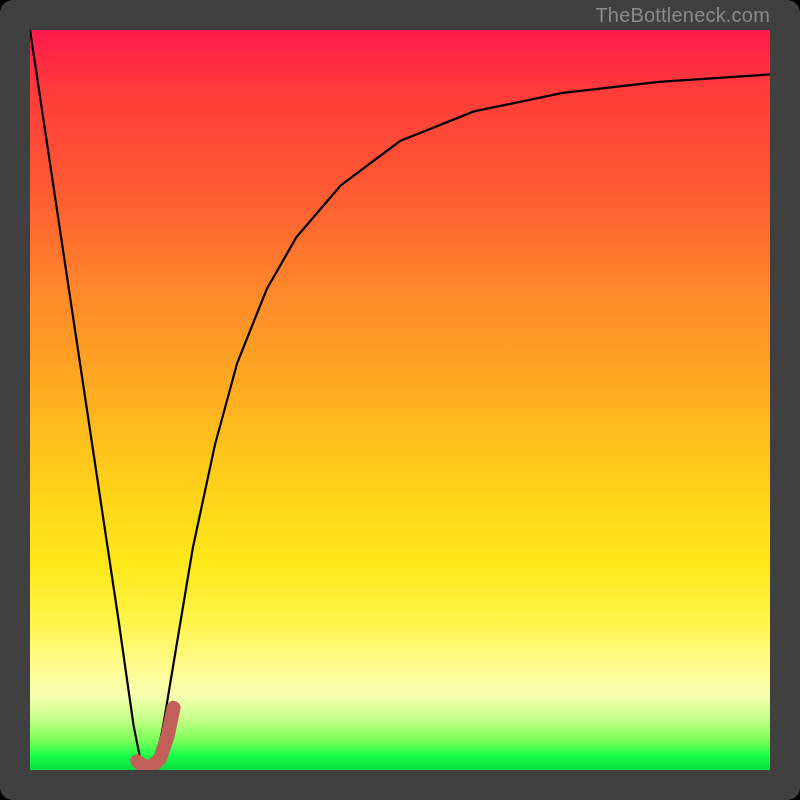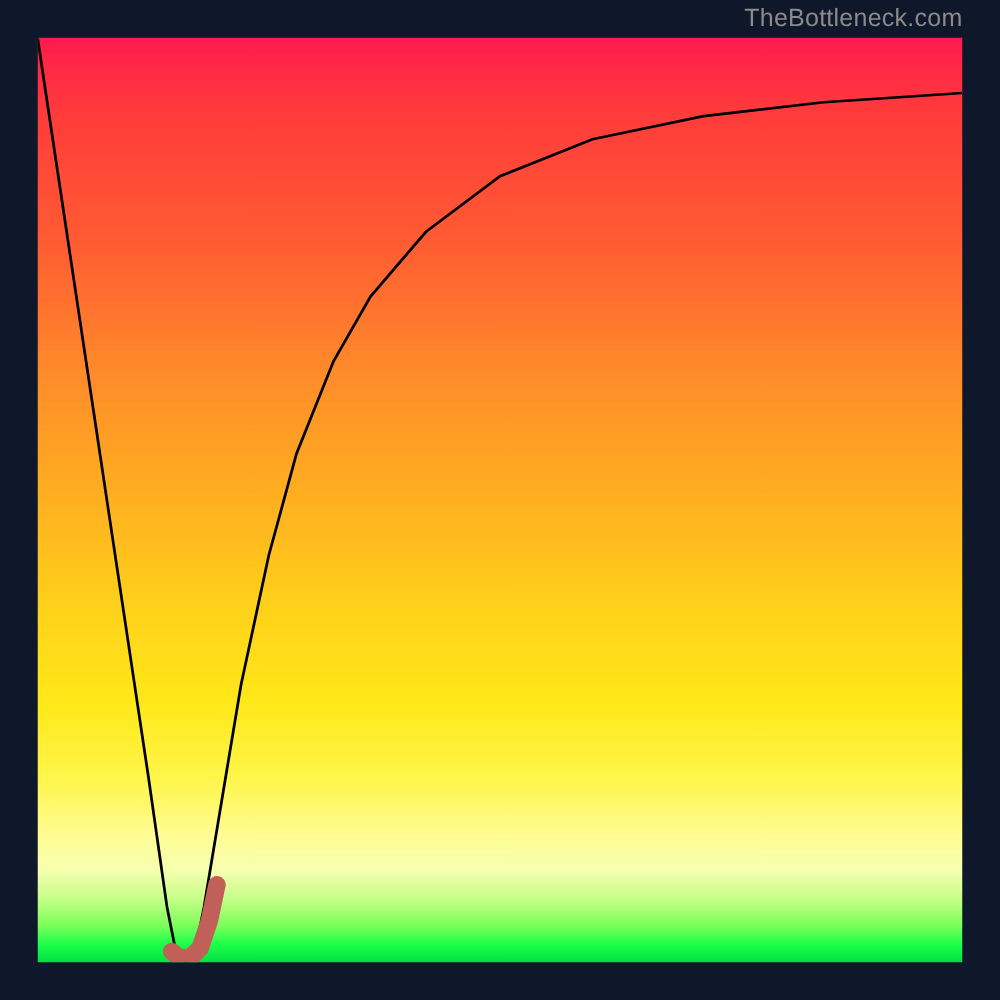--- a/index.html
+++ b/index.html
@@ -7,21 +7,22 @@
     padding: 0;
     width: 800px;
     height: 800px;
     overflow: hidden;
     background: #000;
   }
   .stage {
     position: relative;
     width: 800px;
     height: 800px;
-    background: #0f172a;
+    background: #404040;
+    border-radius: 13px;
   }
   .plot-area {
     position: absolute;
     left: 30px;
     top: 30px;
     width: 740px;
     height: 740px;
     overflow: hidden;
   }
   .gradient {

